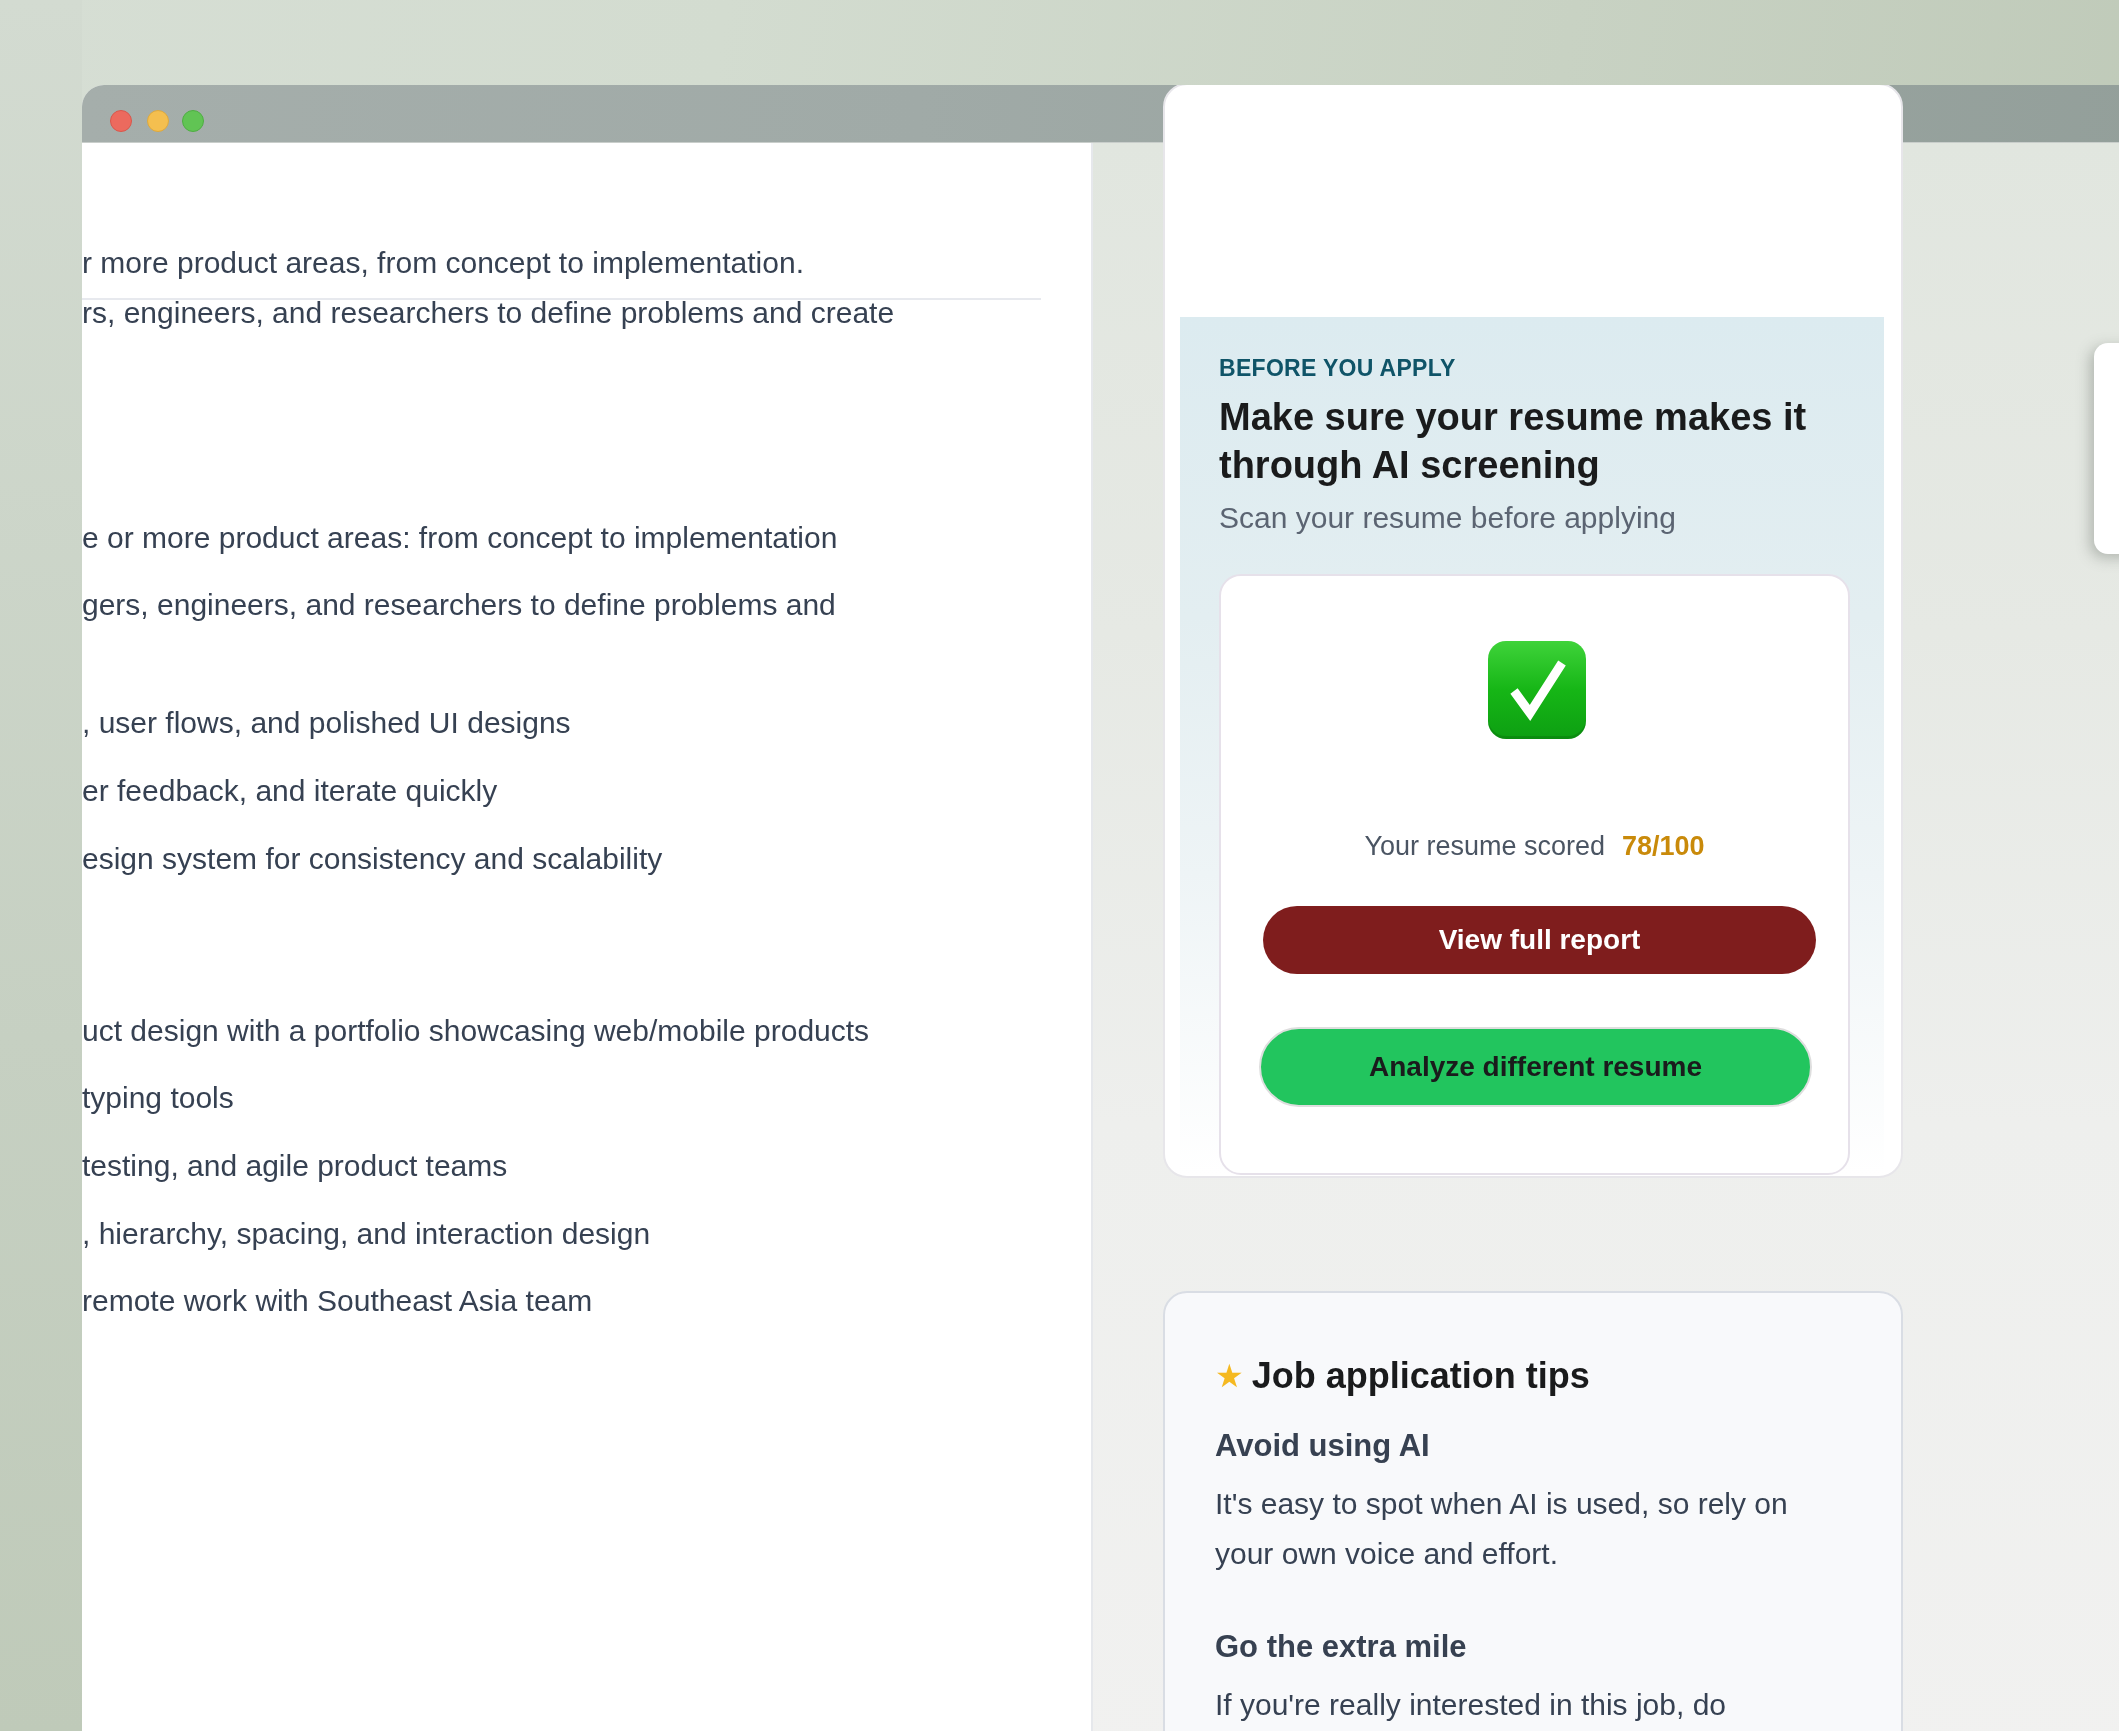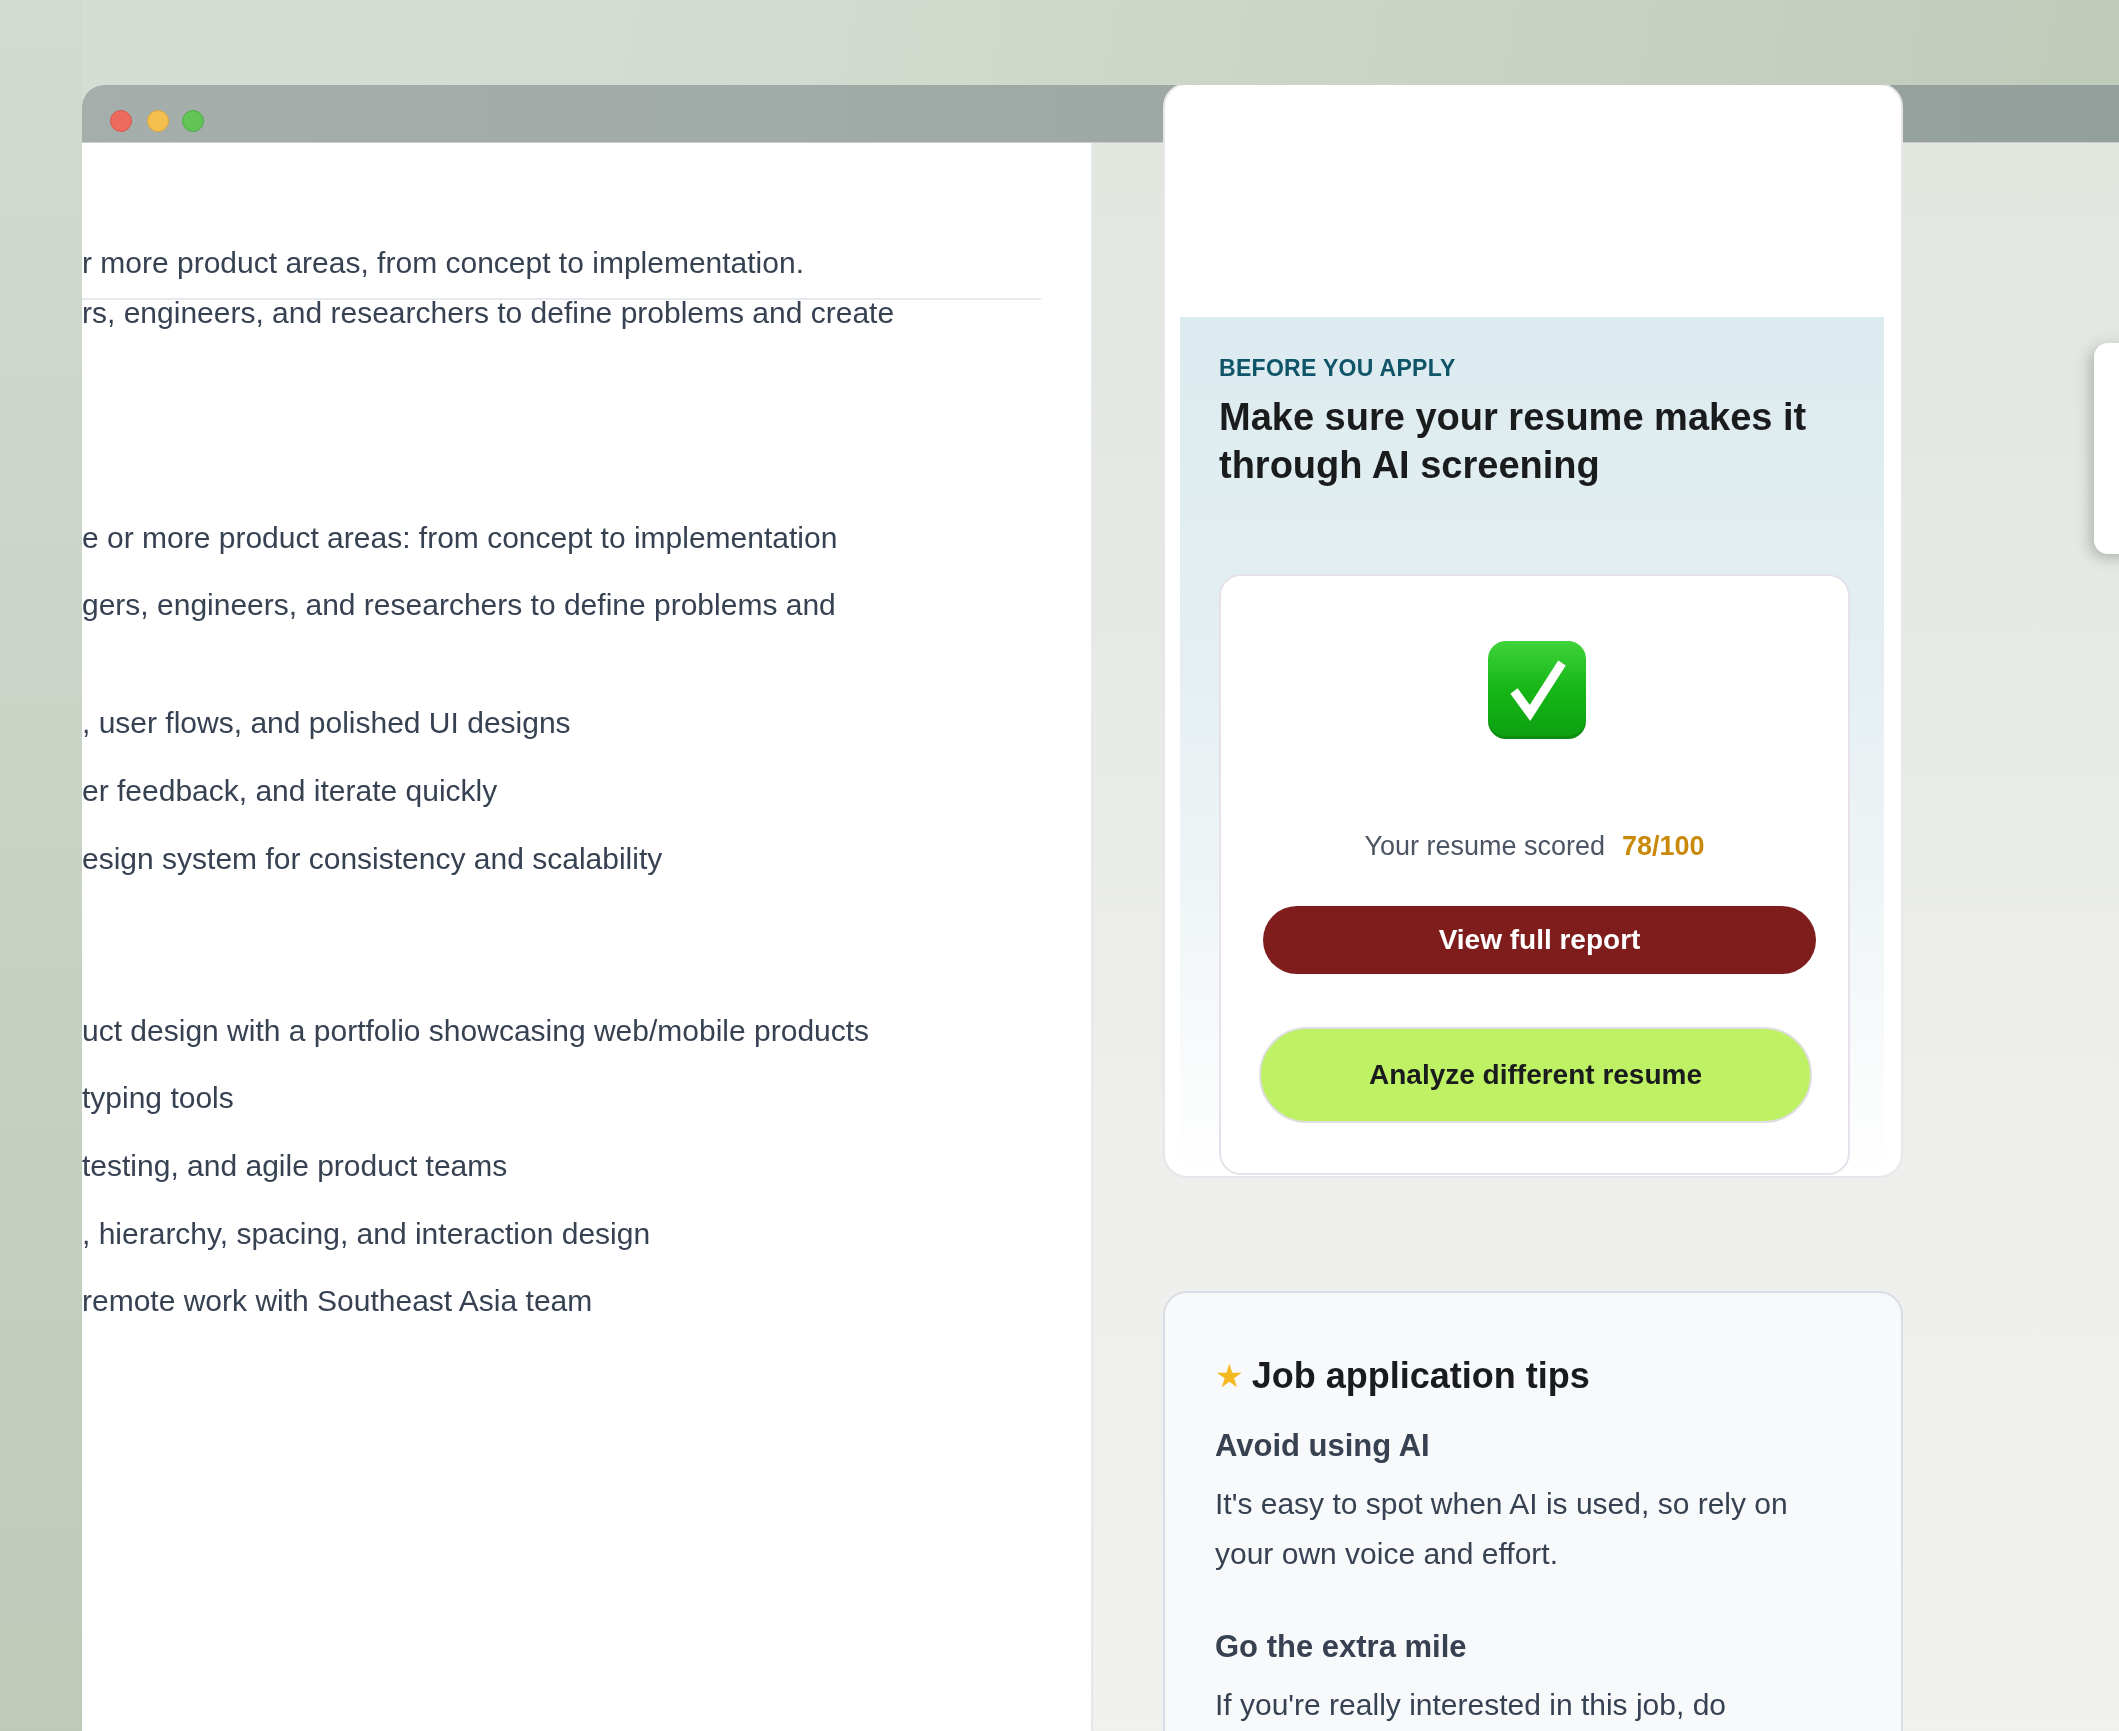--- a/index.html
+++ b/index.html
@@ -93,22 +93,22 @@
     font-size: 27px; color: #4b5563;
   }
   .score-value { color: #c98a0a; font-weight: 700; margin-left: 17px; }
   .btn-report {
     position: absolute; left: 42px; top: 330px; width: 553px; height: 68px;
     background: #7f1d1d; color: #ffffff; border-radius: 49px;
     font-size: 28px; font-weight: 700;
     display: flex; align-items: center; justify-content: center;
   }
   .btn-analyze {
-    position: absolute; left: 38px; top: 451px; width: 553px; height: 96px;
-    background: #bef264; color: #1a1b1c; border: 2px solid #dedede; border-radius: 49px;
+    position: absolute; left: 38px; top: 451px; width: 553px; height: 80px;
+    background: #22c55e; color: #1a1b1c; border: 2px solid #dedede; border-radius: 49px;
     font-size: 28px; font-weight: 700;
     display: flex; align-items: center; justify-content: center;
   }
   .card-tips {
     top: 1148px; height: 597px;
     background: #f8f9fb; border-color: #d9dde4;
   }
   .tips-title {
     position: absolute; left: 50px; top: 62px;
     font-size: 36px; font-weight: 700; color: #1a1b1c;
@@ -159,20 +159,21 @@
           <div class="desc-line" style="top: 1138px; left: 0px;">remote work with Southeast Asia team</div>
         </div>
     </div>
 
     <div class="right-area">
       <div class="card card-apply">
 
         <div class="before-section">
           <div class="eyebrow">BEFORE YOU APPLY</div>
           <div class="before-title">Make sure your resume makes it through AI screening</div>
+          <div class="before-sub">Scan your resume before applying</div>
 
           <div class="inner-card">
             <div class="check-icon">
               <svg width="70" height="70" viewBox="0 0 70 70">
                 <path d="M12 36 L28 58 L60 8" fill="none" stroke="#ffffff" stroke-width="9" stroke-linecap="butt" stroke-linejoin="miter"></path>
               </svg>
             </div>
             <div class="score-line">
               <span>Your resume scored</span><span class="score-value">78/100</span>
             </div>

